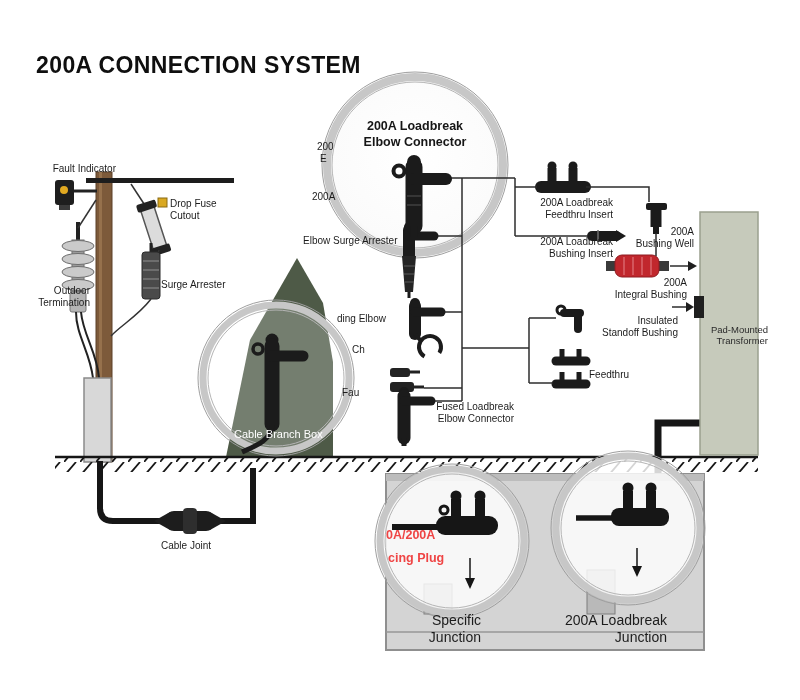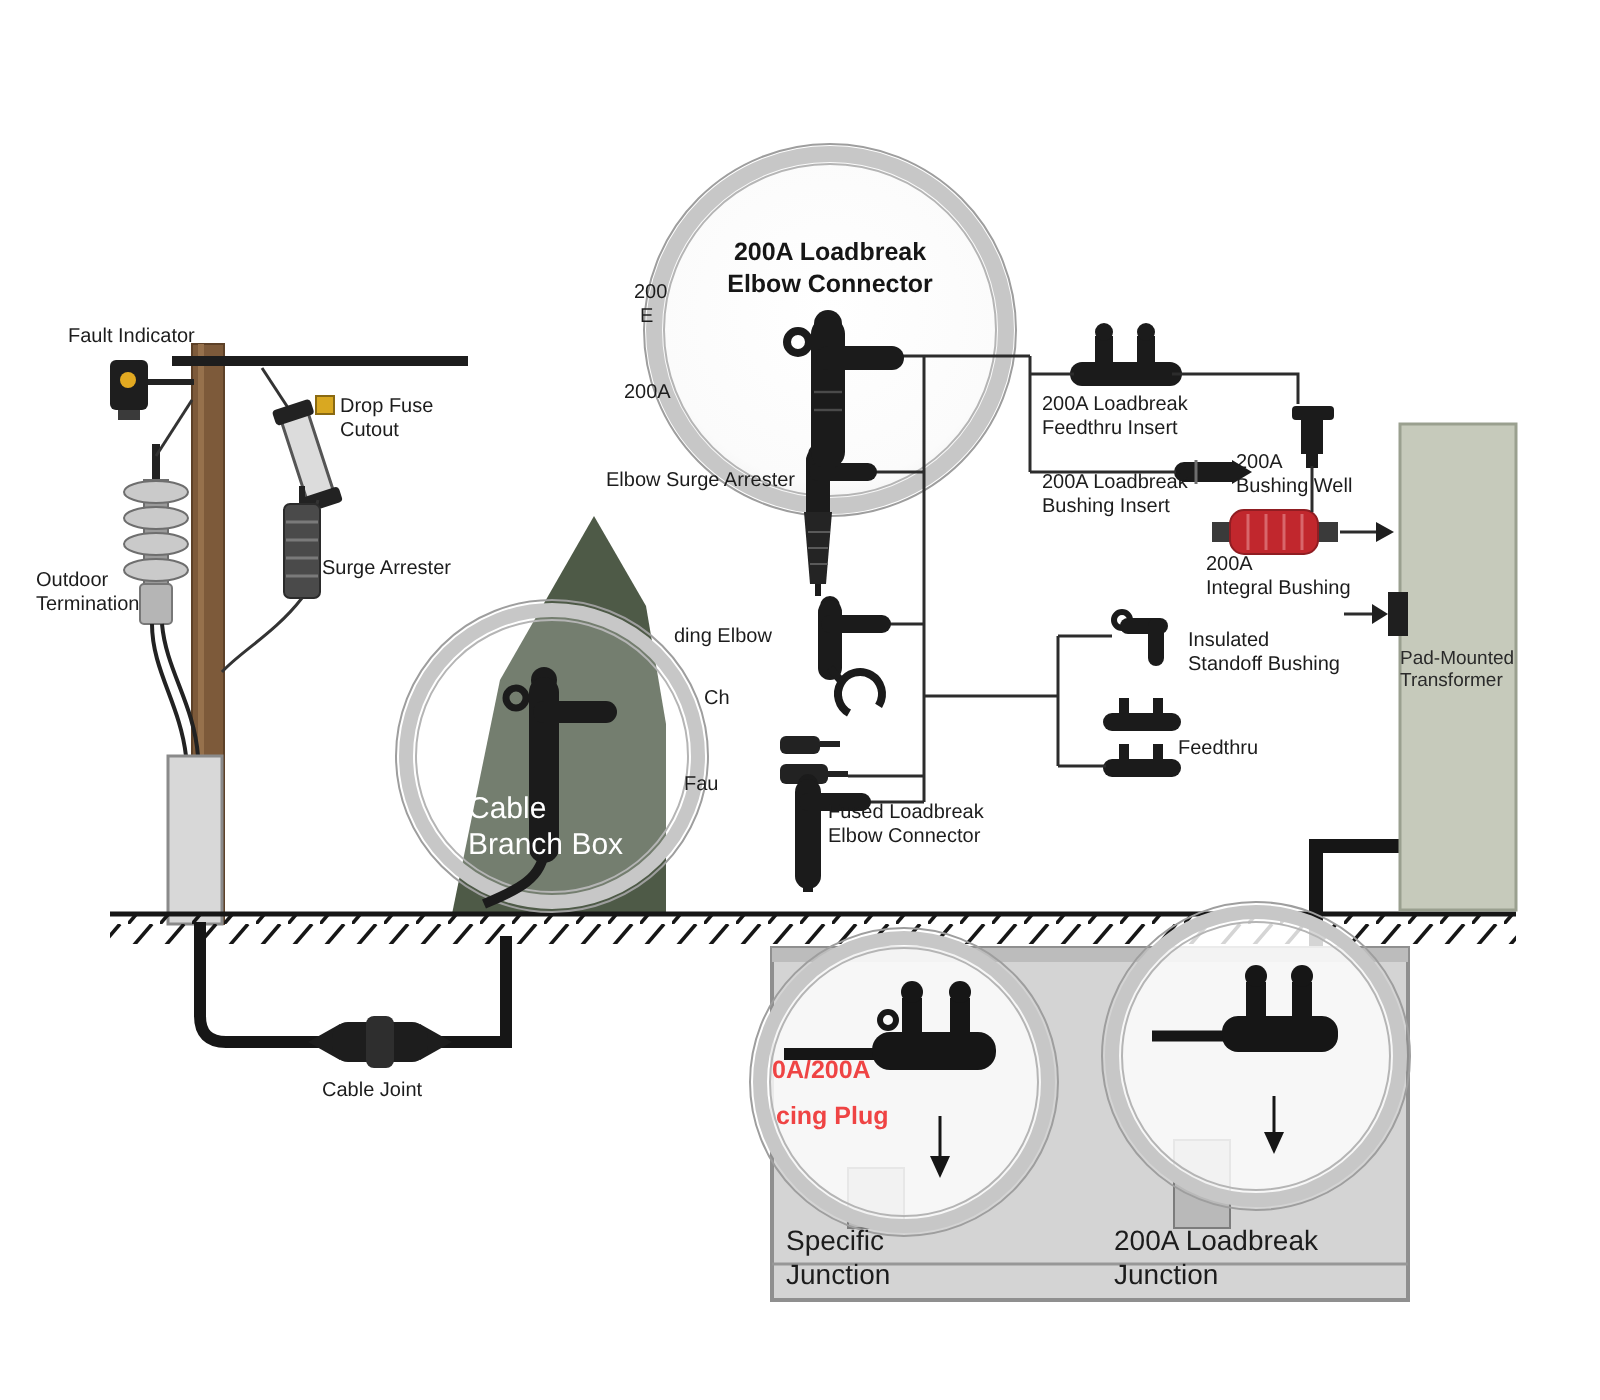--- a/index.html
+++ b/index.html
@@ -1,21 +1,21 @@
 <!DOCTYPE html>
 <html><head>
 <meta charset="utf-8">
 <style>
   *{margin:0;padding:0;box-sizing:border-box}
   html,body{background:#ffffff}
   body{font-family:"Liberation Sans",sans-serif;color:#1c1c1c}
   .stage{position:relative;width:800px;height:700px;background:#fff;overflow:hidden}
   .stage > svg{position:absolute;left:0;top:0}
   .lbl{position:absolute;font-size:10px;line-height:1.2;color:#1c1c1c;white-space:pre-line}
-  .center{text-align:left}
+  .center{text-align:right}
   .title{position:absolute;font-size:23px;font-weight:bold;letter-spacing:.4px;color:#0f0f0f;white-space:pre}
   .white{color:#ffffff}
   .frag{position:absolute;font-size:10px;color:#1c1c1c;white-space:pre}
   .lens-title{position:absolute;font-size:12.5px;font-weight:bold;line-height:1.25;text-align:center;white-space:pre-line;color:#161616}
   .splice{position:absolute;font-size:12.5px;font-weight:bold;color:#ef4444;white-space:pre}
   .small{font-size:14px}
 </style>
 </head>
 <body>
 
@@ -272,20 +272,21 @@
     <rect x="611" y="508" width="58" height="18" rx="8" fill="#161616"></rect>
     <line x1="628" y1="512" x2="628" y2="491" stroke="#161616" stroke-width="10"></line>
     <line x1="651" y1="512" x2="651" y2="491" stroke="#161616" stroke-width="10"></line>
     <circle cx="628" cy="488" r="5.5" fill="#161616"></circle>
     <circle cx="651" cy="488" r="5.5" fill="#161616"></circle>
     <line x1="637" y1="548" x2="637" y2="568" stroke="#161616" stroke-width="1.5"></line>
     <polygon points="632,566 642,566 637,577" fill="#161616"></polygon>
   </g>
 </svg>
 
+<div class="title" style="left:36px;top:52px">200A CONNECTION SYSTEM</div>
 
 <div class="lbl center" style="left:34px;top:163px;width:82px">Fault Indicator</div>
 <div class="lbl" style="left:170px;top:198px;width:70px">Drop Fuse
 Cutout</div>
 <div class="lbl" style="left:161px;top:279px;width:90px">Surge Arrester</div>
 <div class="lbl center" style="left:18px;top:285px;width:72px">Outdoor
 Termination</div>
 
 <div class="lens-title" style="left:345px;top:119px;width:140px">200A Loadbreak
 Elbow Connector</div>
@@ -296,21 +297,21 @@
 
 <div class="lbl" style="left:303px;top:235px;width:100px">Elbow Surge Arrester</div>
 
 <div class="frag" style="left:337px;top:313px">ding Elbow</div>
 <div class="frag" style="left:352px;top:344px">Ch</div>
 <div class="frag" style="left:342px;top:387px">Fau</div>
 
 <div class="lbl center" style="left:414px;top:401px;width:100px">Fused Loadbreak
 Elbow Connector</div>
 
-<div class="lbl white" style="left:234px;top:396px;width:90px;font-size:15px">Cable Branch Box</div>
+<div class="lbl white" style="left:234px;top:428px;width:90px;font-size:11px">Cable Branch Box</div>
 
 <div class="lbl" style="left:161px;top:540px;width:70px">Cable Joint</div>
 
 <div class="lbl center" style="left:521px;top:197px;width:92px">200A Loadbreak
 Feedthru Insert</div>
 <div class="lbl center" style="left:521px;top:236px;width:92px">200A Loadbreak
 Bushing Insert</div>
 <div class="lbl center" style="left:618px;top:226px;width:76px">200A
 Bushing Well</div>
 <div class="lbl center" style="left:603px;top:277px;width:84px">200A

